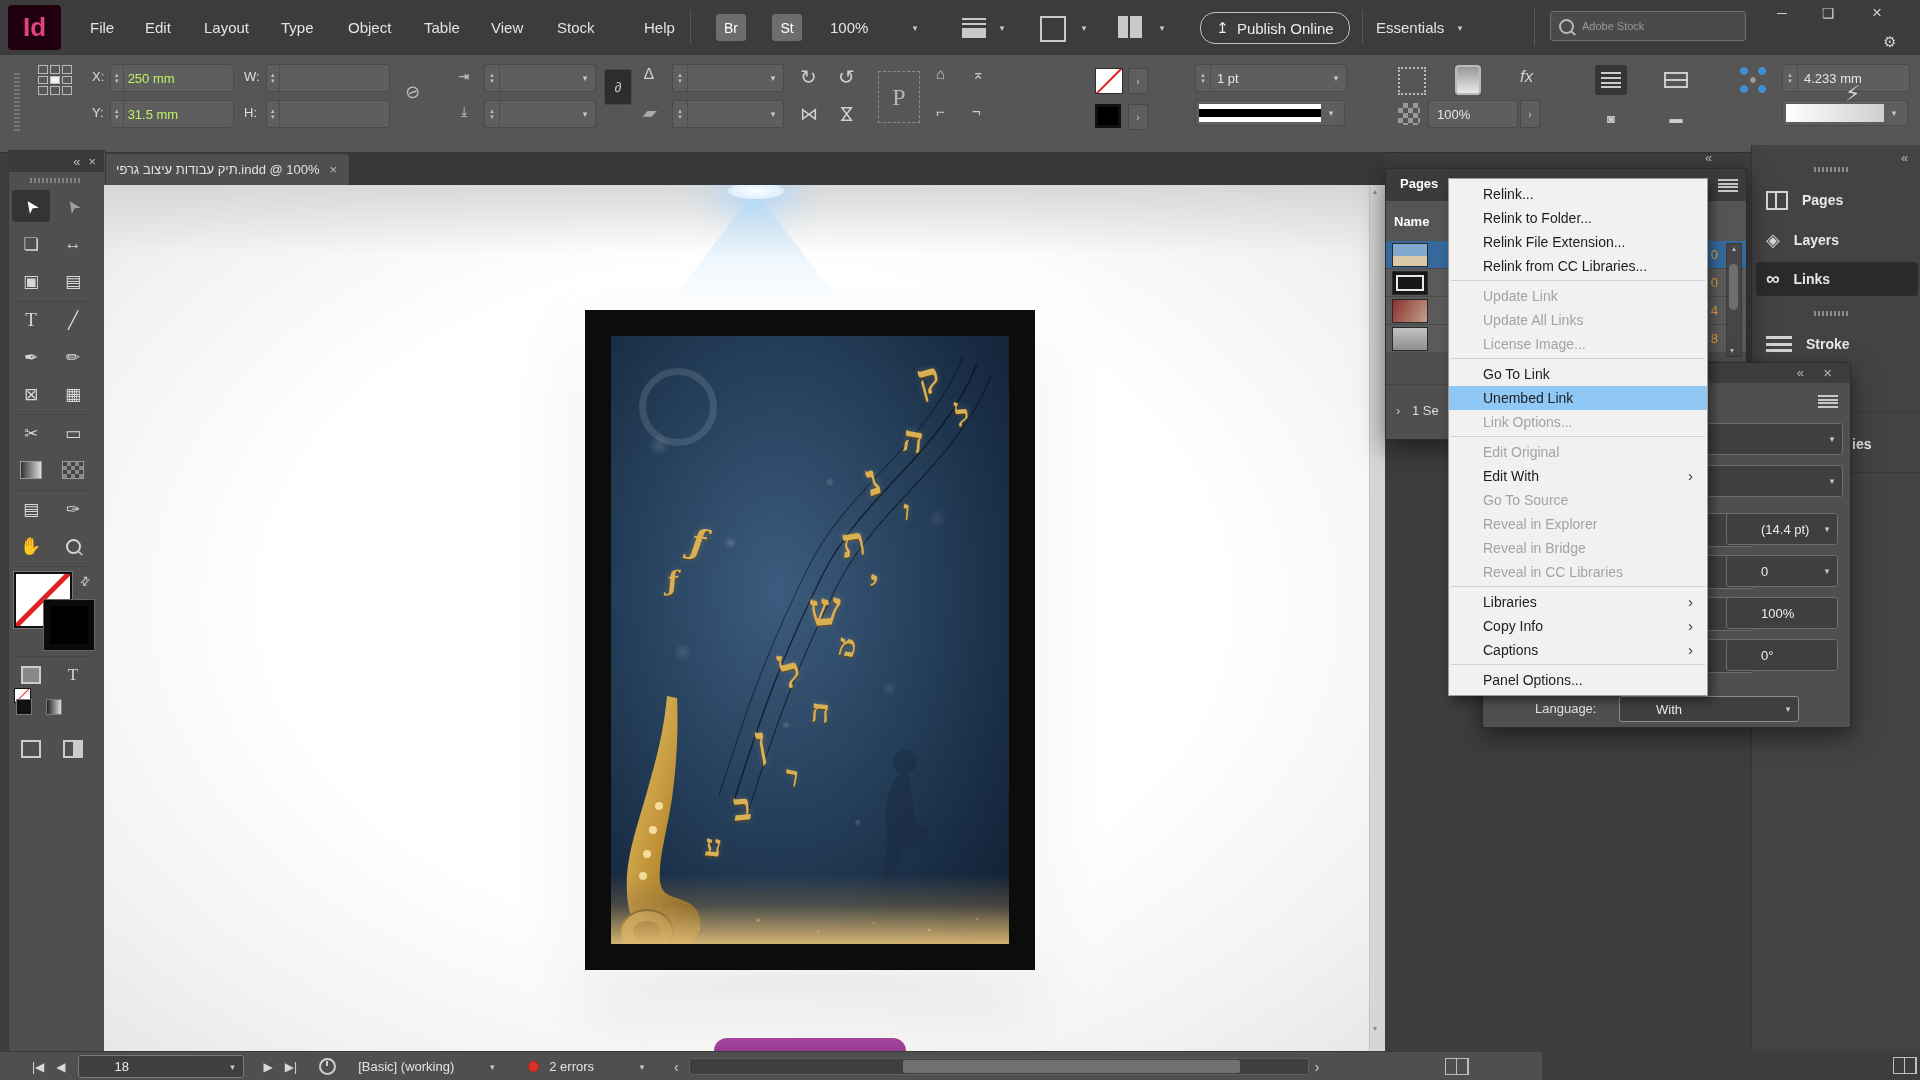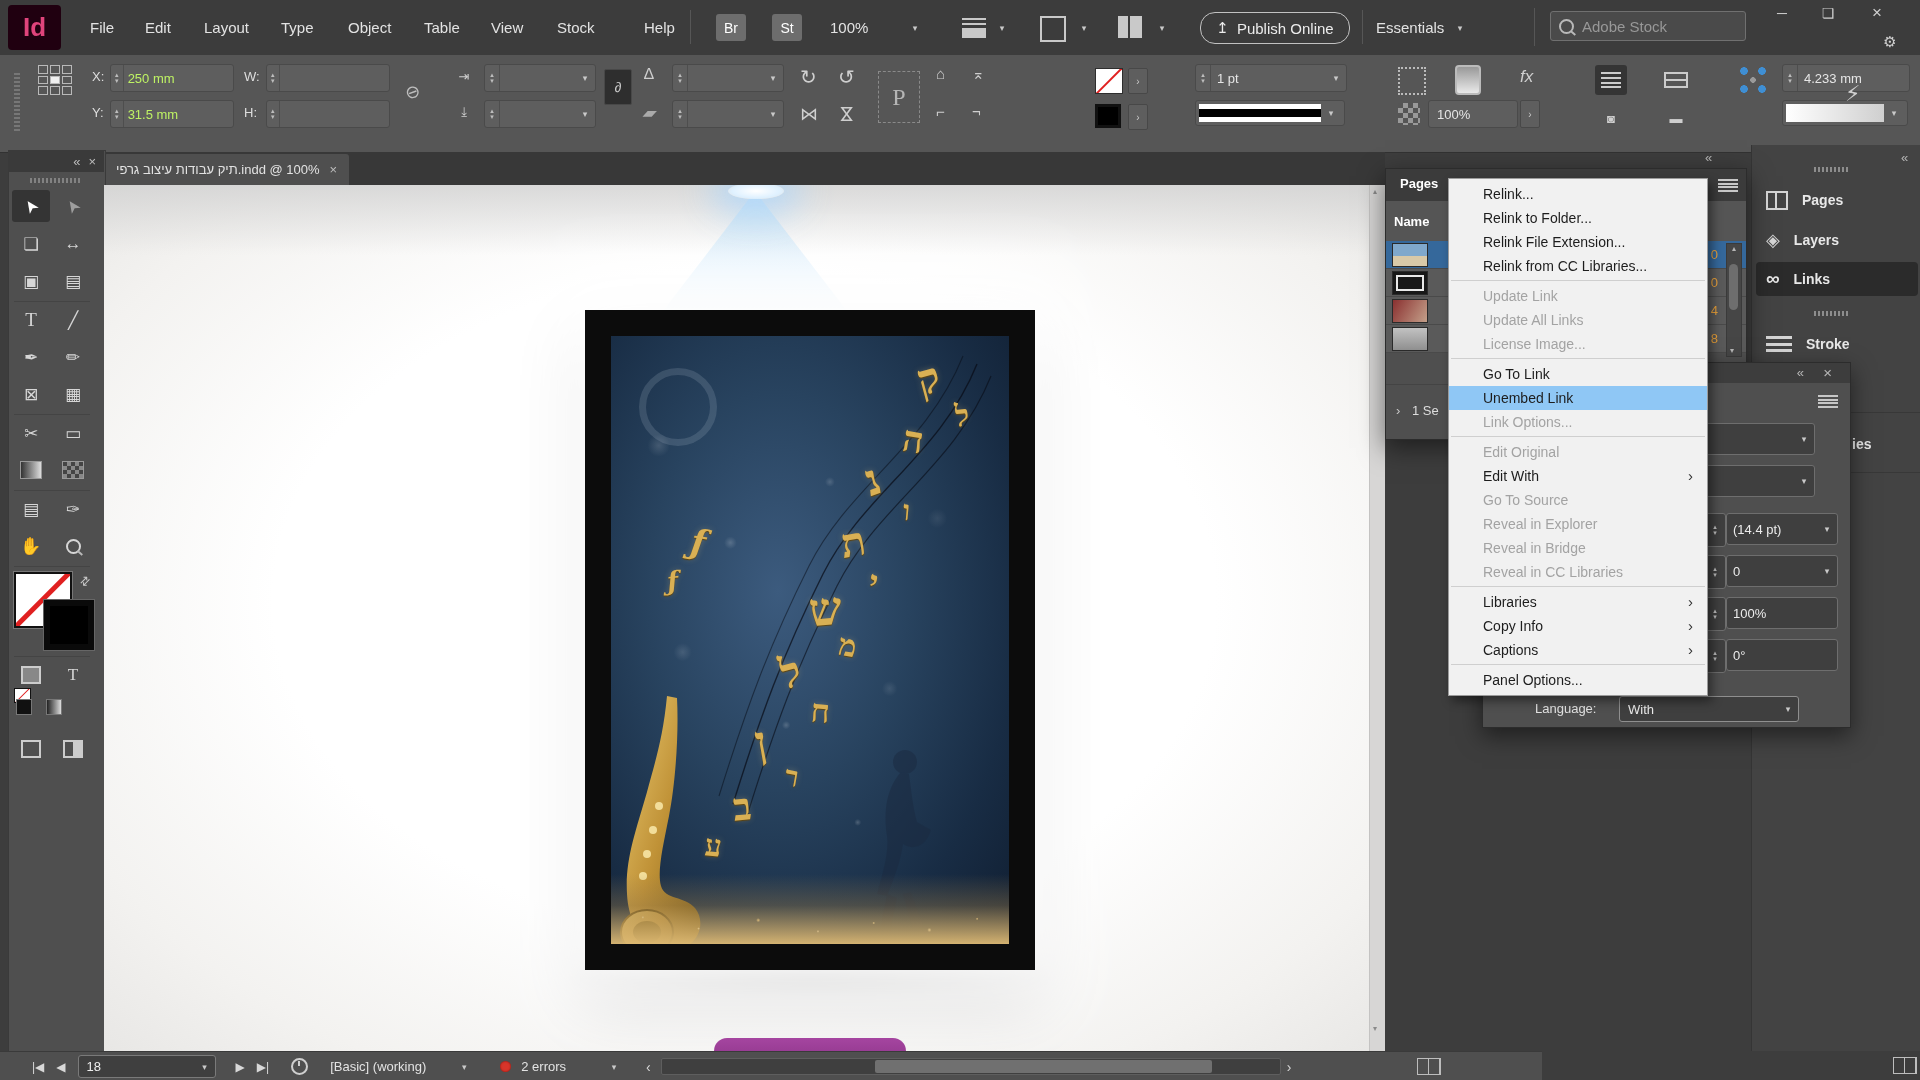--- a/index.html
+++ b/index.html
@@ -11,21 +11,21 @@
   .menubar{left:0;top:0;width:1920px;height:55px;background:#3c3c3c;}
   .logo{left:8px;top:5px;width:53px;height:45px;background:#200010;border-radius:4px;
         color:#e0447c;font-weight:bold;font-size:26px;display:flex;align-items:center;justify-content:center;}
   .mitem{top:0;height:55px;display:flex;align-items:center;color:#e3e3e3;font-size:15px;padding:0 4px;}
   .sqbtn{top:14px;width:30px;height:27px;background:#6d6d6d;border-radius:3px;color:#fff;
          display:flex;align-items:center;justify-content:center;font-size:14px;}
   .vsep{width:1px;background:#565656;}
   .pill{border:1px solid #c2c2c2;border-radius:15px;height:30px;display:flex;align-items:center;
         justify-content:center;color:#ececec;font-size:15px;gap:8px;}
   .search{background:#4a4a4a;border:1px solid #707070;border-radius:3px;height:30px;display:flex;align-items:center;padding:0 8px;gap:6px;}
-  .search input{background:transparent;border:0;outline:0;color:#cfcfcf;font-size:15px;width:150px;font-family:inherit;}
+  .search input{background:transparent;border:0;outline:0;color:#cfcfcf;font-size:11px;width:150px;font-family:inherit;}
   .search input::placeholder{color:#989898;}
   .mag{width:11px;height:11px;border:2px solid #b9b9b9;border-radius:50%;position:relative;}
   .mag::after{content:"";position:absolute;width:6px;height:2px;background:#b9b9b9;transform:rotate(40deg);left:9px;top:11px;}
   .winbtn{top:0;height:26px;width:44px;display:flex;align-items:center;justify-content:center;color:#cfcfcf;font-size:14px;}
   
   .controlbar{left:0;top:55px;width:1920px;height:97px;background:#565656;border-bottom:1px solid #323232;}
   .fld{background:#5e5e5e;border:1px solid #4a4a4a;border-radius:3px;height:26px;display:flex;align-items:center;}
   .fld input{background:transparent;border:0;outline:0;color:#bef264;font-size:13px;width:100%;padding:0 4px;font-family:inherit;}
   .stp{width:14px;height:100%;display:flex;flex-direction:column;align-items:center;justify-content:center;color:#bdbdbd;font-size:7px;line-height:6px;border-right:1px solid #4e4e4e;}
   .stp::before{content:"▴";}.stp::after{content:"▾";}
@@ -97,21 +97,21 @@
   .lfoot{position:absolute;left:0;bottom:0;width:100%;height:54px;border-top:1px solid #444;color:#ddd;}
   
   .cmenu{left:1448px;top:178px;width:258px;background:#f1f1f1;border:1px solid #9b9b9b;box-shadow:4px 5px 10px rgba(0,0,0,.45);padding:3px 0;z-index:30;}
   .mi{height:24px;line-height:24px;padding-left:34px;font-size:14px;color:#1d1d1d;position:relative;}
   .mi.disabled{color:#a3a3a3;}
   .mi.selected{background:#8fc7f5;}
   .mi .sub{position:absolute;right:14px;top:0;color:#333;font-size:15px;}
   .msep{height:1px;background:#cfcfcf;margin:2px 2px 3px 2px;}
   
   .cpanel{left:1482px;top:362px;width:367px;height:364px;background:#4f4f4f;border:1px solid #2c2c2c;box-shadow:0 8px 22px rgba(0,0,0,.5);z-index:20;}
-  .cfield{background:#3f3f3f;border:1px solid #6e6e6e;border-radius:3px;display:flex;align-items:center;color:#ececec;}
+  .cfield{background:#3f3f3f;border:1px solid #6e6e6e;border-radius:3px;display:flex;align-items:center;color:#ececec;padding-left:28px;}
   .dock{left:1751px;top:145px;width:169px;height:935px;background:#434343;border-left:1px solid #353535;}
   .dockbtn{display:flex;align-items:center;gap:14px;color:#e8e8e8;font-weight:bold;font-size:14px;}
   .dockbtn.active{background:#2b2b2b;border-radius:4px;}
   .ic-pages{width:18px;height:15px;border:2px solid #d5d5d5;position:relative;}
   .ic-pages::after{content:"";position:absolute;left:7px;top:-2px;bottom:-2px;width:2px;background:#d5d5d5;}
   .ic-stroke{width:26px;height:16px;background:linear-gradient(#d5d5d5 0 3px,transparent 3px 7px,#d5d5d5 7px 10px,transparent 10px 13px,#d5d5d5 13px 16px);}
   .grip{width:34px;height:5px;background:repeating-linear-gradient(90deg,#8d8d8d 0 2px,transparent 2px 4px);}
   
   .status{left:0;top:1051px;width:1542px;height:29px;background:#4f4f4f;border-top:1px solid #3a3a3a;display:flex;align-items:center;z-index:15;}
   .sico{color:#d8d8d8;font-size:11px;padding:0 6px;}

